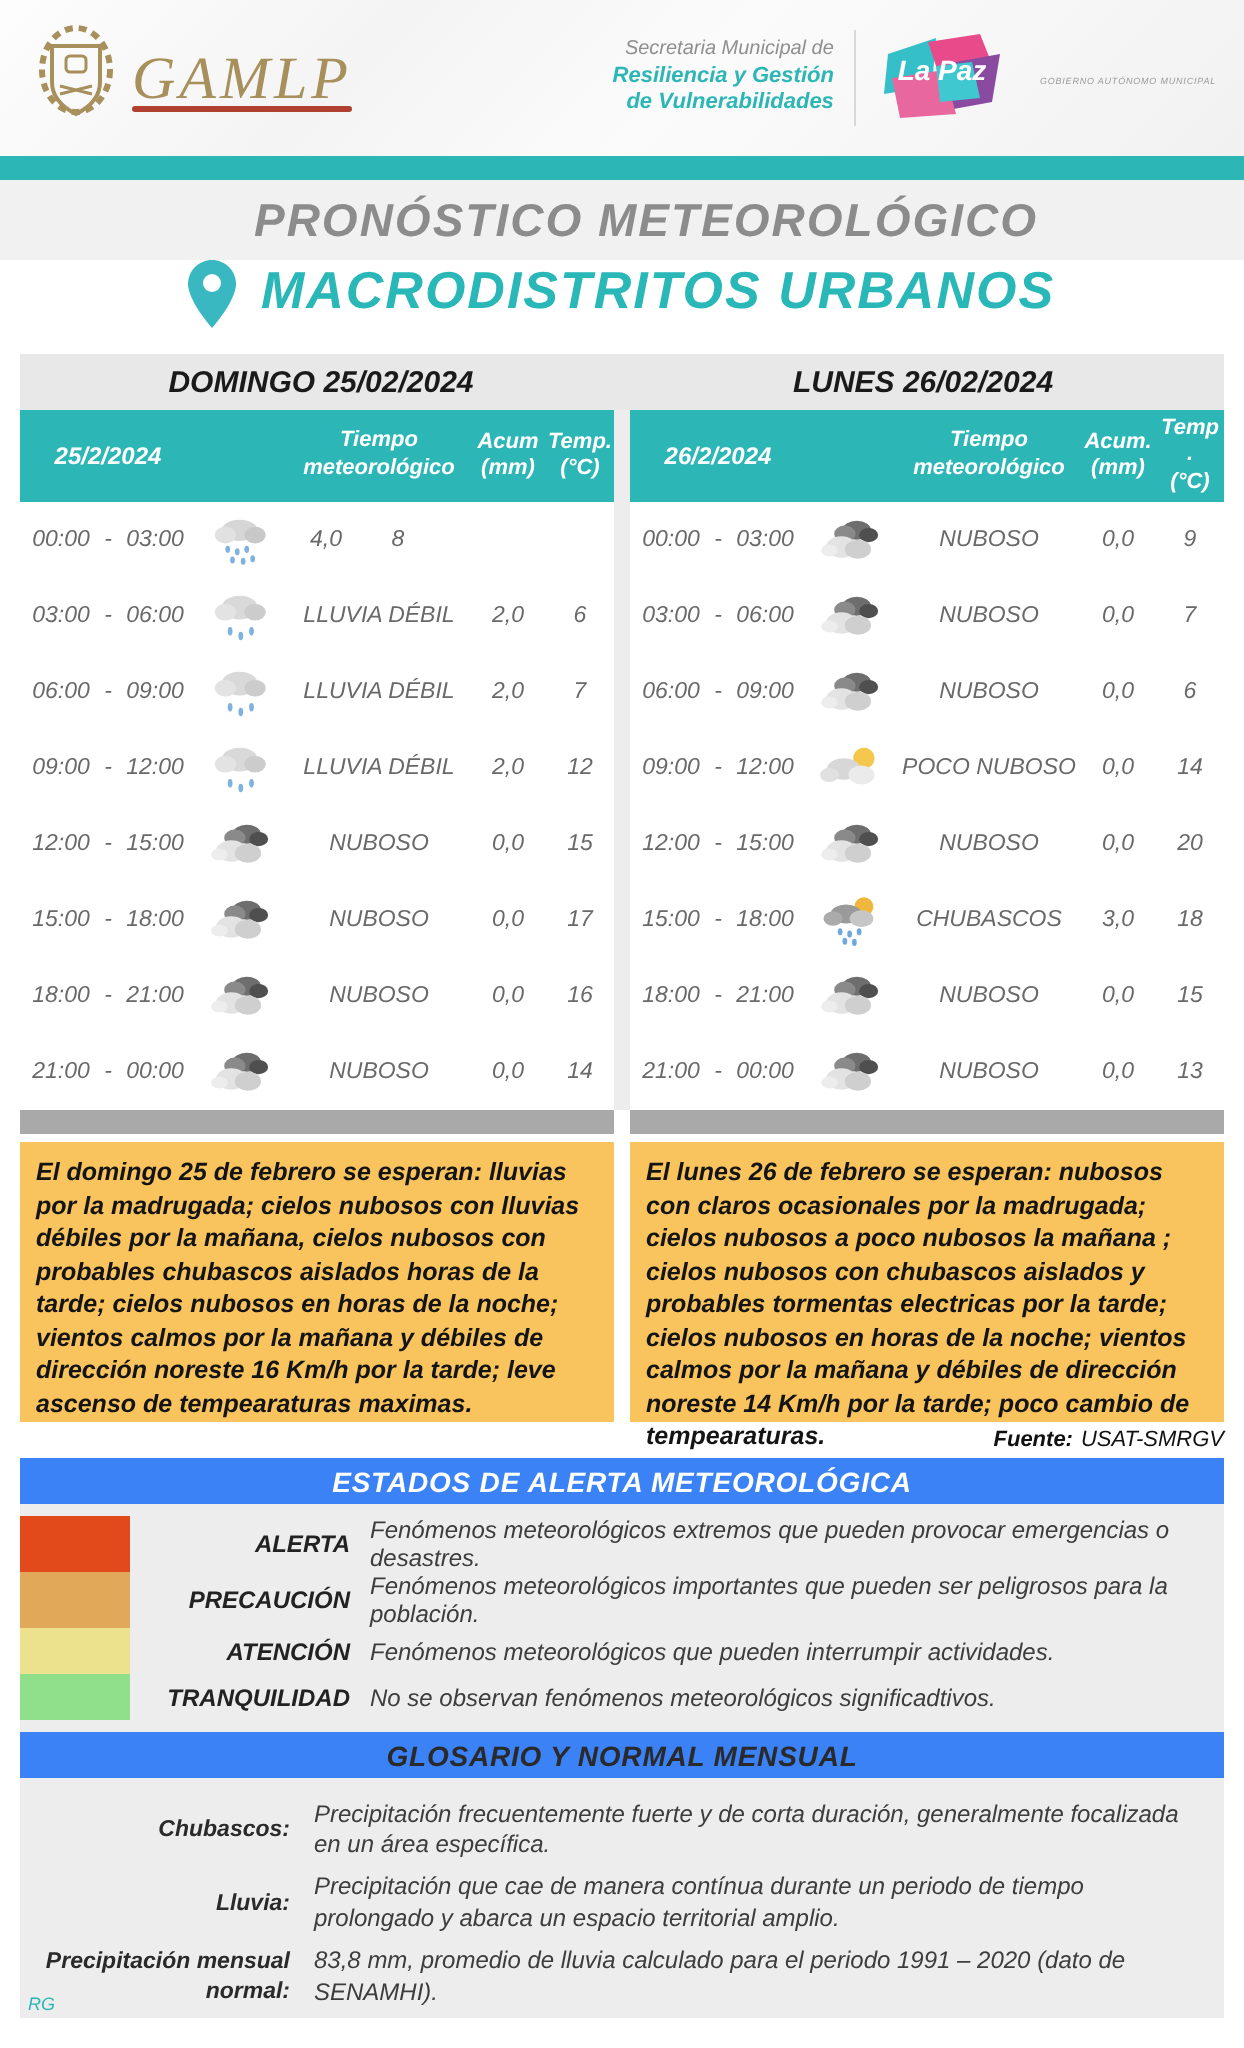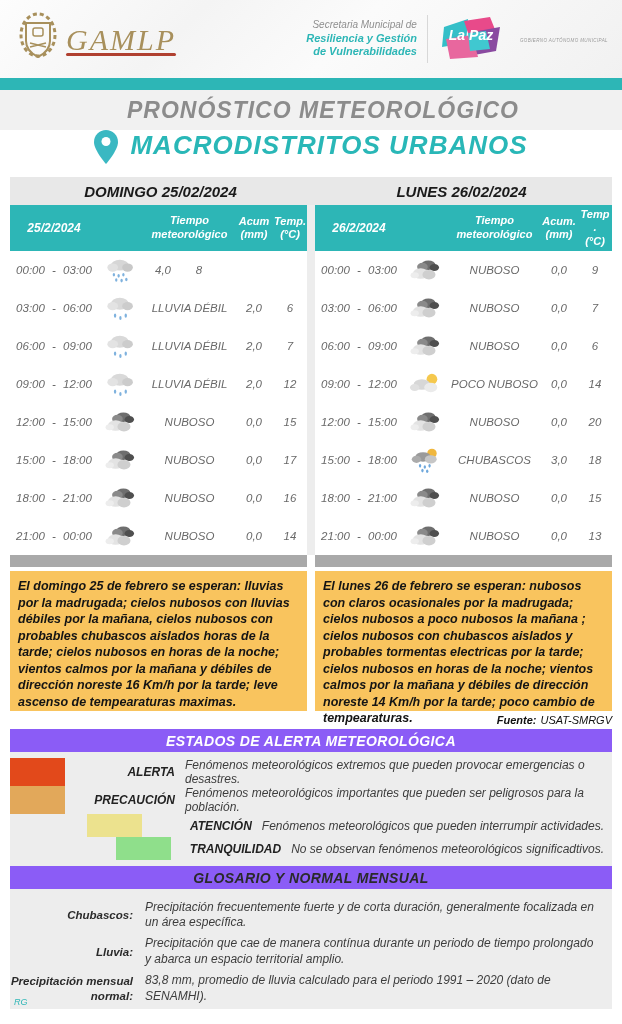--- a/index.html
+++ b/index.html
@@ -55,34 +55,34 @@
   
   .summaries { height:140px; margin:4px 10px 0 10px; display:flex; gap:8px; }
   .summary-box { flex:1; background:#f9c45e; padding:7px 8px; font-size:12.5px; font-weight:bold;
                  color:#141414; line-height:1.32; }
 
   .fuente-row { height:18px; margin:0 10px; display:flex; justify-content:flex-end; align-items:center;
                 font-size:11px; color:#111; gap:4px; }
   .fuente-label { font-weight:bold; }
 
   
-  .section-hdr { height:23px; margin:0 10px; background:#8b5cf6; display:flex; align-items:center; justify-content:center;
+  .section-hdr { height:23px; margin:0 10px; background:#3b82f6; display:flex; align-items:center; justify-content:center;
                  font-size:14px; font-weight:bold; letter-spacing:.4px; }
   .alerts-hdr { color:#ffffff; }
-  .alerts-body { height:114px; margin:0 10px; background:#ededed; padding:6px 0; display:flex; flex-direction:column;align-items:flex-end; }
+  .alerts-body { height:114px; margin:0 10px; background:#ededed; padding:6px 0; display:flex; flex-direction:column; }
   .alert-row { flex:1; display:flex; align-items:center; }
   .alert-swatch { width:55px; align-self:stretch; }
   .alert-label { width:120px; text-align:right; padding-right:10px; font-size:12px; font-weight:bold; color:#222; }
   .alert-desc { flex:1; font-size:12px; color:#3d3d3d; padding-right:8px; }
 
   
   .gloss-hdr { color:#2a2a2a; }
   .gloss-body { height:120px; margin:0 10px; background:#ededed; padding:8px 0 2px 0; display:flex; flex-direction:column; position:relative; }
   .gloss-row { flex:1; display:flex; align-items:center; }
-  .gloss-term { width:135px; text-align:right; padding-right:12px; font-size:11.5px; font-weight:bold; color:#2a2a2a; line-height:1.25; }
+  .gloss-term { width:135px; text-align:right; padding-right:12px; font-size:11.5px; font-weight:bold; color:#2a2a2a; line-height:1.25;margin-left:12px; }
   .gloss-def { flex:1; font-size:12px; color:#3d3d3d; padding-right:14px; line-height:1.3; }
   .initials { position:absolute; left:4px; bottom:2px; font-size:9px; color:#2db6b6; }
 </style>
 </head>
 <body>
 
 <div class="page">
 
   <div class="hdr">
     <div class="gamlp">

